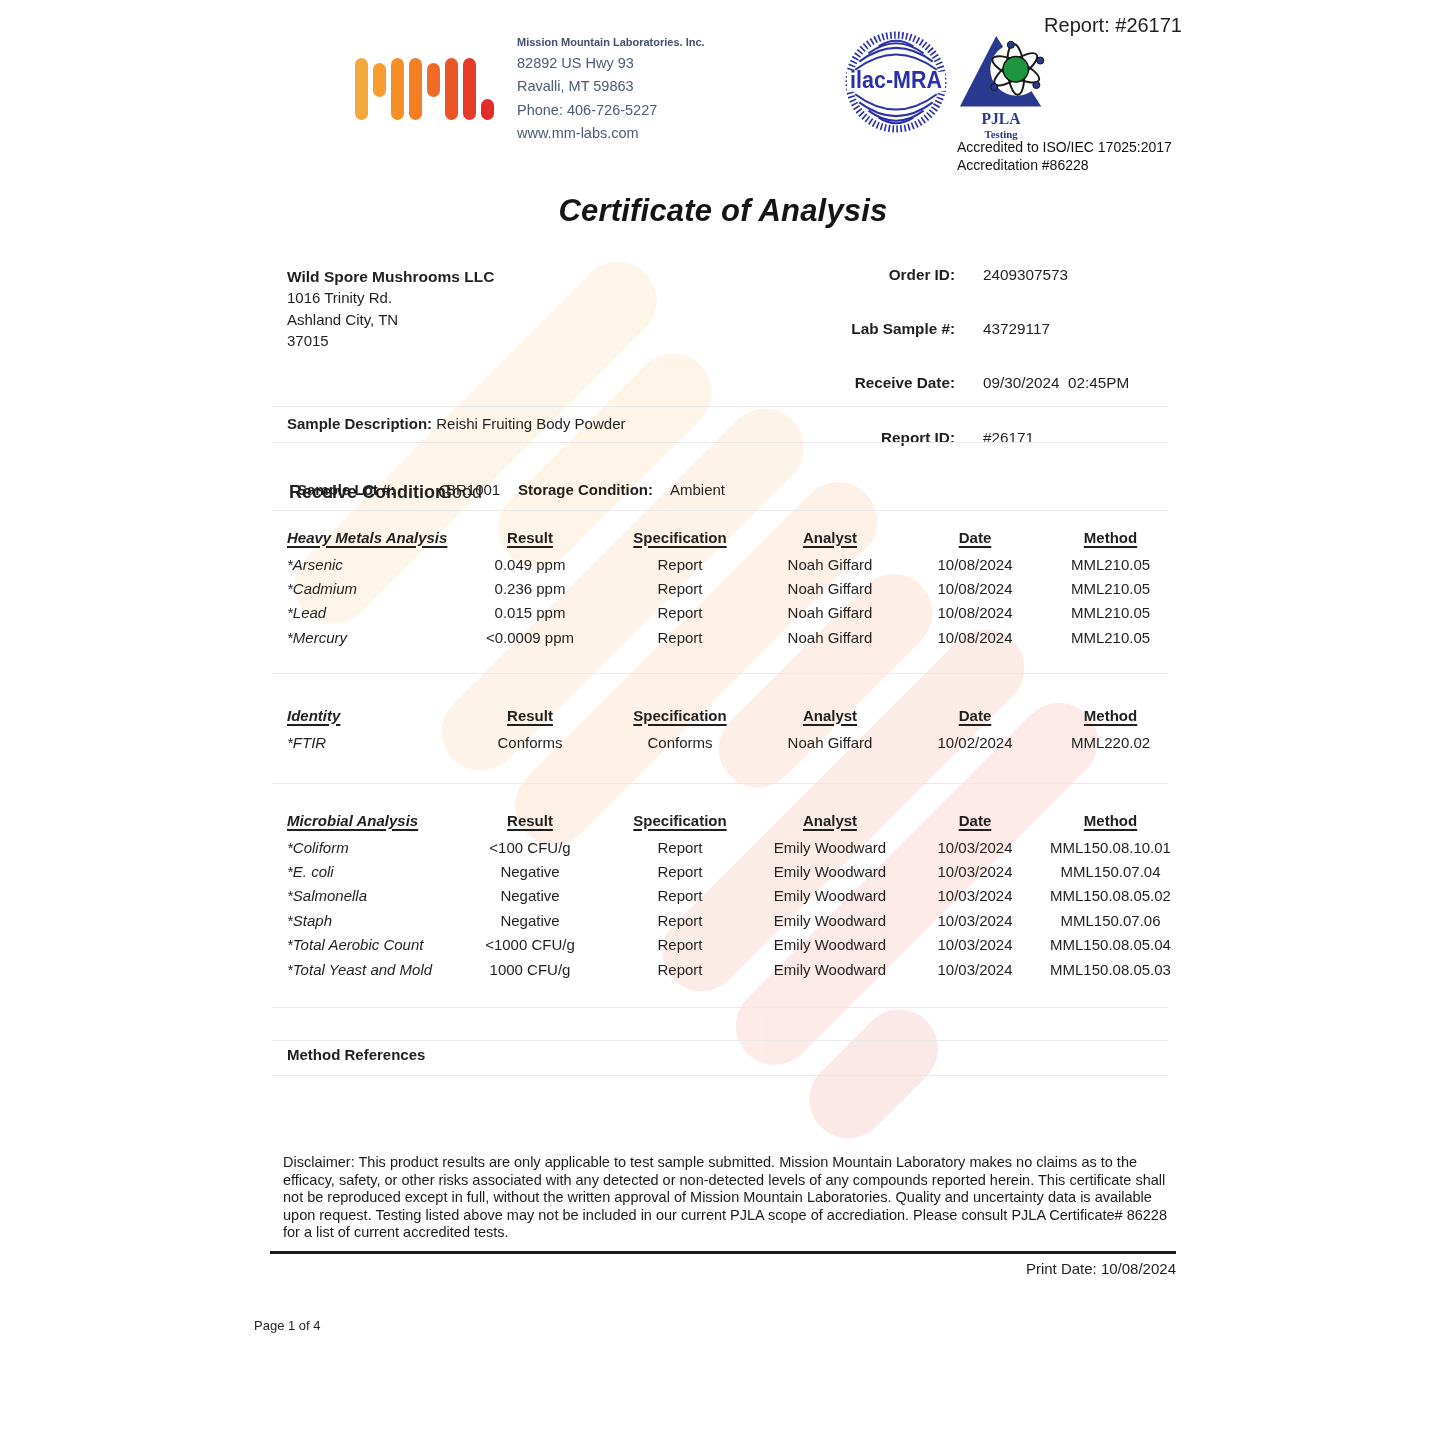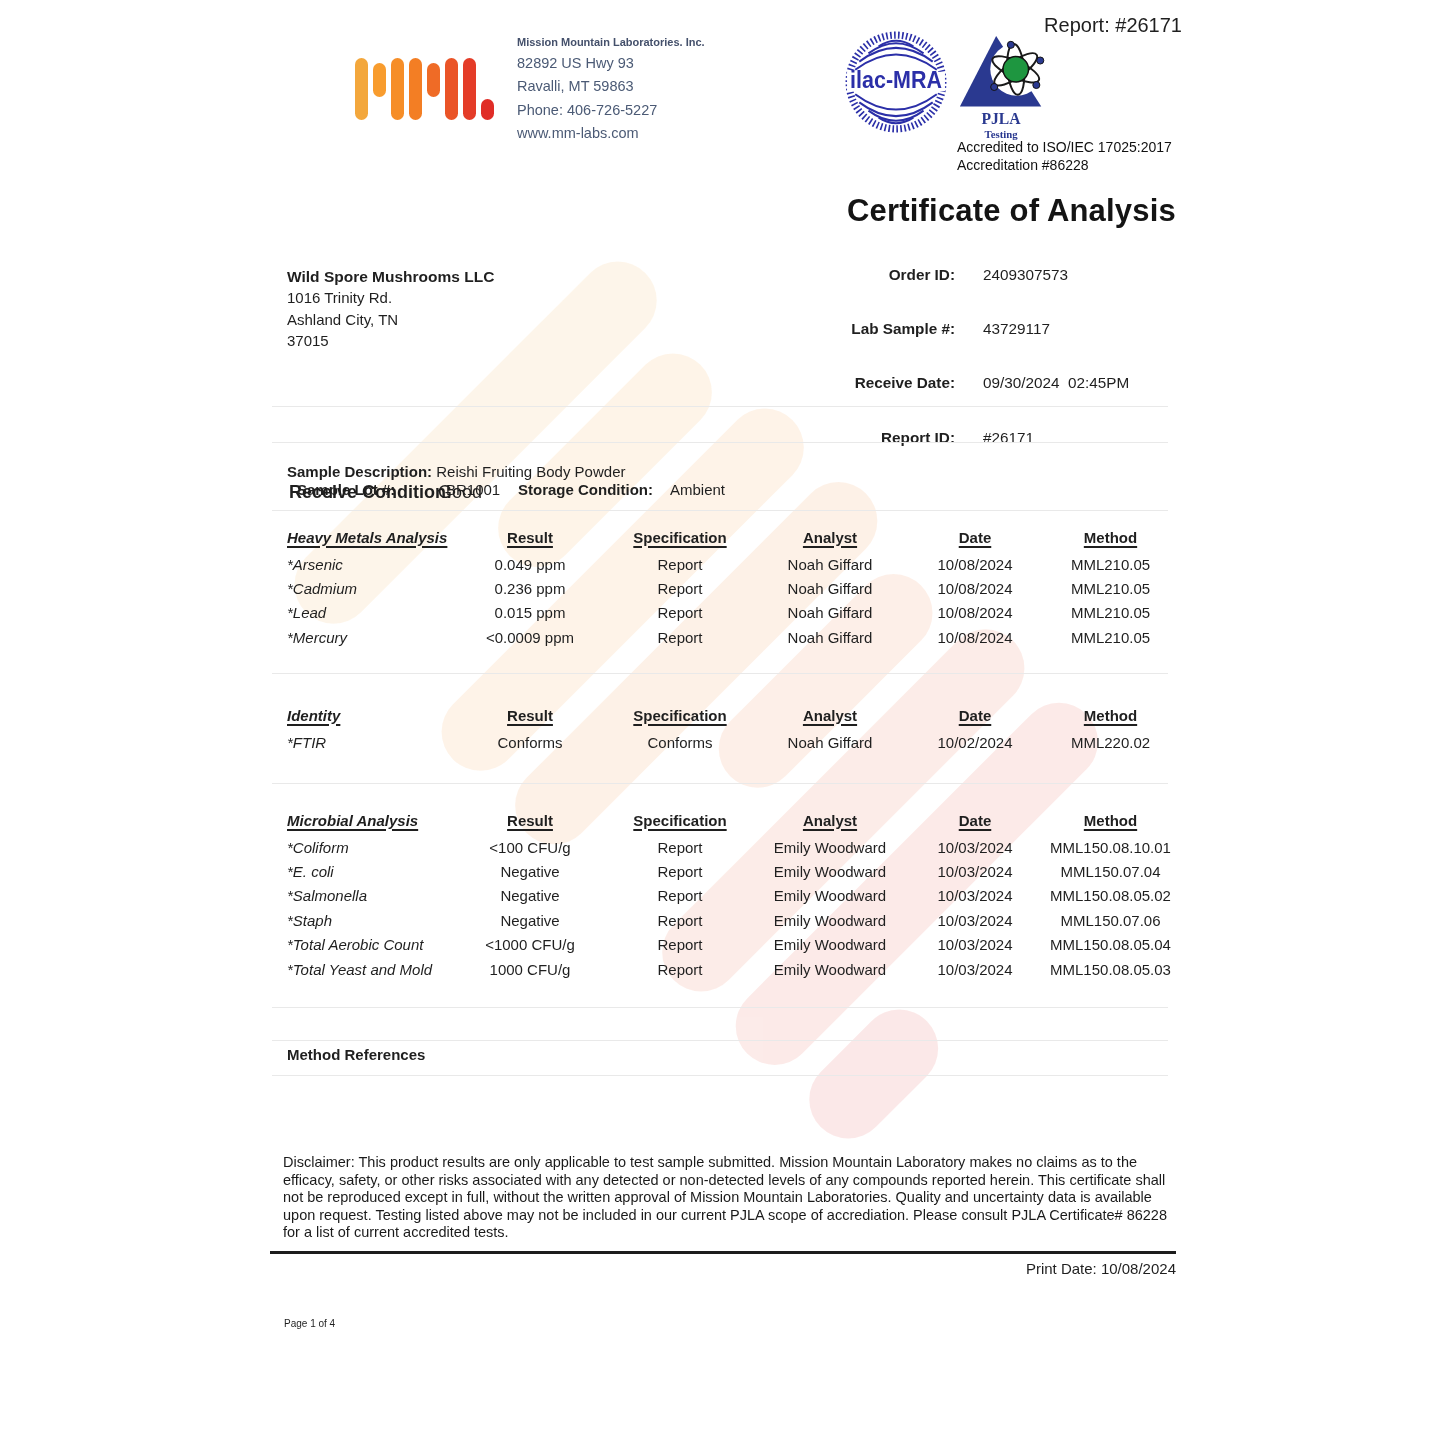--- a/index.html
+++ b/index.html
@@ -22,54 +22,54 @@
   .mml-logo .bar-dot{width:13px;height:21px;border-radius:7px;margin-top:41px;}
   .lab-block{position:absolute;left:517px;top:36px;color:var(--brand-navy,#44506b);}
   .lab-name{font-size:11px;font-weight:700;margin-bottom:4px;}
   .lab-line{font-size:14.5px;line-height:23.4px;color:#4b5a75;}
   .ilac-logo{position:absolute;left:845px;top:31px;}
   .pjla-logo{position:absolute;left:955px;top:28px;}
   .accred-block{position:absolute;left:957px;top:139px;font-size:14px;line-height:17.6px;color:#111;}
 
   
   .content{position:absolute;left:270px;top:0;width:906px;height:1445px;}
-  .doc-title{position:absolute;top:193px;left:0;width:100%;text-align:right;
-    font-size:31px;font-weight:700;color:#141414;letter-spacing:0.2px;}
+  .doc-title{position:absolute;top:193px;left:0;width:100%;text-align:center;
+    font-size:31px;font-weight:700;color:#141414;letter-spacing:0.2px;font-style:italic;}
 
   .customer{position:absolute;left:17px;top:266px;font-size:15px;line-height:21.3px;}
   .customer .cust-name{font-size:15.5px;font-weight:700;}
 
   .order-meta{position:absolute;left:565px;top:266px;display:grid;
     grid-template-columns:120px 204px;column-gap:17px;row-gap:0;gap:28px;}
   .order-meta .m-label{font-weight:700;text-align:right;font-size:15.3px;height:26.2px;}
   .order-meta .m-value{font-size:15.3px;height:26.2px;white-space:pre;}
 
   .rule{position:absolute;left:2px;width:896px;height:1px;background:var(--line,#e9e9e9);}
   .rule-thick{position:absolute;left:0;width:906px;height:2.5px;background:#1c1c1c;}
 
-  .sample-desc{position:absolute;left:17px;top:415px;font-size:15px;margin-top:48px;}
+  .sample-desc{position:absolute;left:17px;top:415px;font-size:15px;}
   .blabel{font-weight:700;}
   .cond-row1{position:absolute;left:19px;top:482px;font-size:18px;}
   .cond-row2{position:absolute;left:27px;top:481px;font-size:15px;}
   .cond-row1 .blabel,.cond-row2 .blabel{display:inline-block;}
   .abs{position:absolute;top:0;white-space:nowrap;}
 
   .ttable{position:absolute;left:17px;width:889px;}
   .trow{display:grid;grid-template-columns:168px 150px 150px 150px 140px 131px;
     height:24.4px;align-items:center;}
   .trow.thead{height:30px;}
   .tcell{text-align:center;font-size:15px;white-space:nowrap;}
   .tcell.col0{text-align:left;font-style:italic;}
   .thead .tcell{font-weight:700;}
   .hu{text-decoration:underline;text-underline-offset:3px;text-decoration-thickness:1.5px;}
 
   .method-refs{position:absolute;left:17px;top:1046px;font-size:15px;font-weight:700;}
   .disclaimer{position:absolute;left:13px;top:1154px;width:896px;font-size:14.5px;line-height:17.6px;color:#1b1b1b;}
   .print-date{position:absolute;right:0;top:1260px;font-size:15px;}
-  .page-num{position:absolute;left:284px;top:1318px;font-size:10px;}
+  .page-num{position:absolute;left:254px;top:1318px;font-size:13px;}
 </style>
 </head>
 <body>
 
 <div class="page">
 
   <div class="watermark">
       <span class="bar bar-tall" style="background: rgb(243, 167, 60);"></span>
       <span class="bar bar-short" style="background: rgb(248, 156, 46);"></span>
       <span class="bar bar-tall" style="background: rgb(246, 142, 40);"></span>

